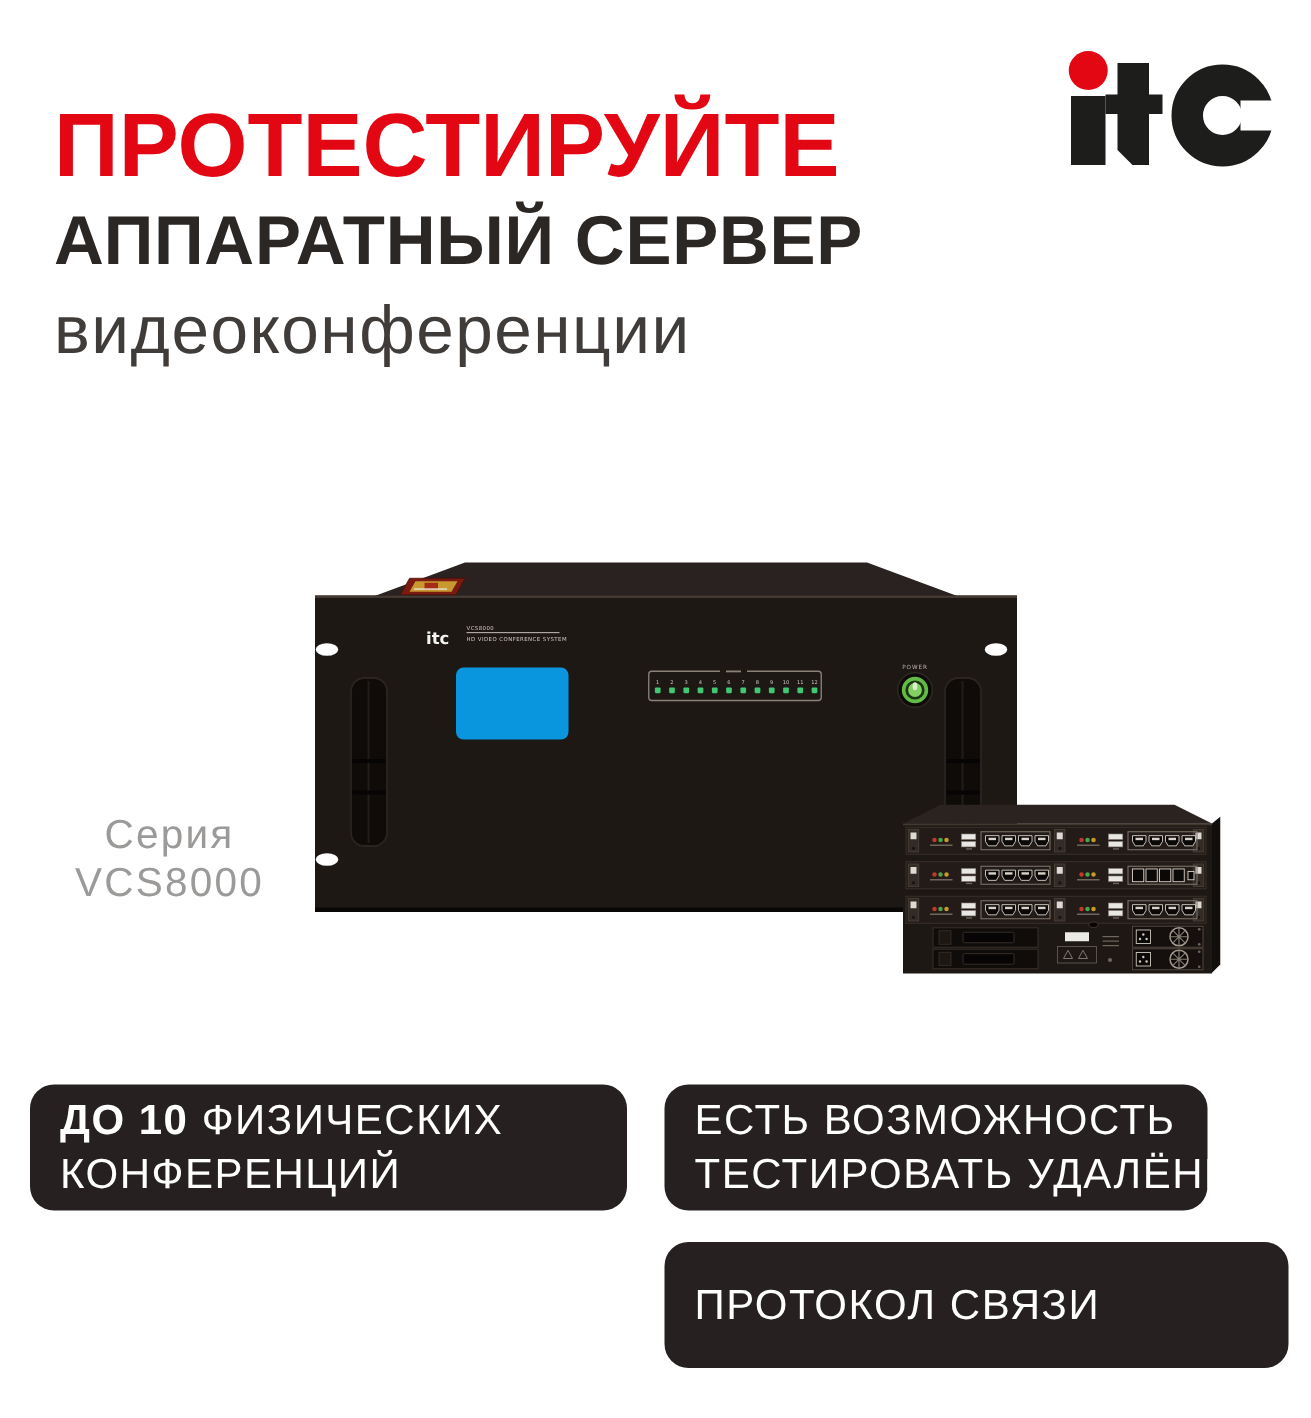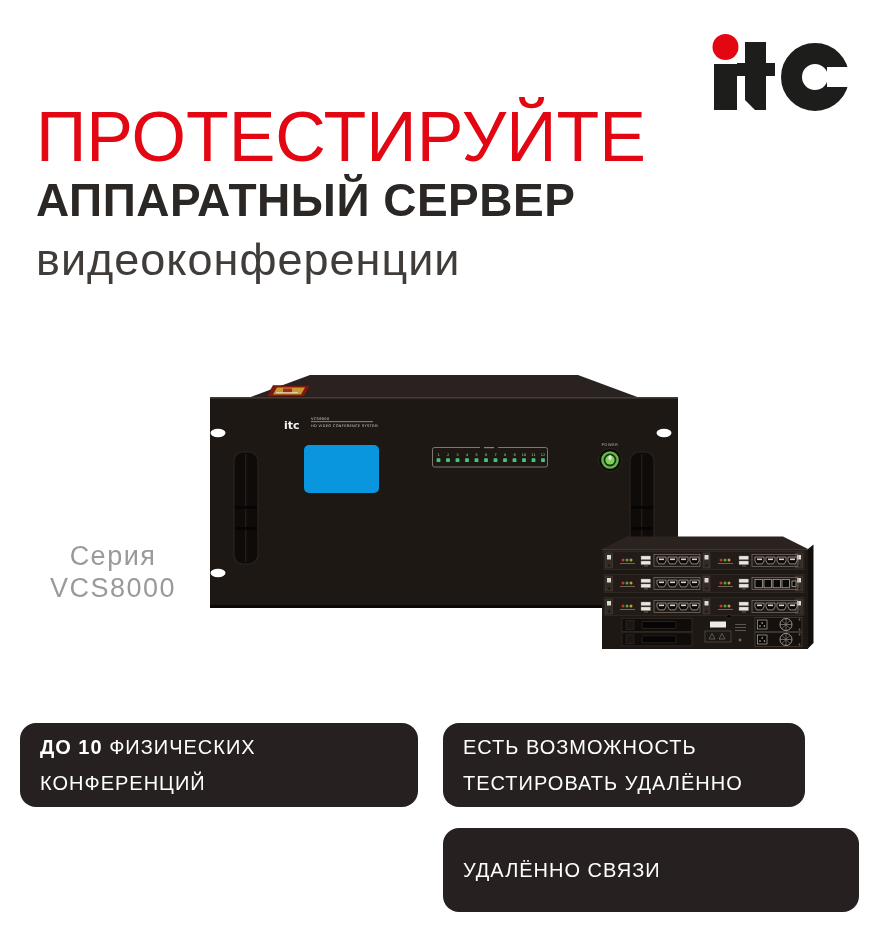--- a/index.html
+++ b/index.html
@@ -3,38 +3,38 @@
 <meta charset="utf-8">
 <title>Promo banner</title>
 <style>
   html,body{margin:0;padding:0;background:#fff;}
   .canvas{
     position:relative;width:874px;height:945px;background:#fff;overflow:hidden;
     font-family:"Liberation Sans","DejaVu Sans",sans-serif;
   }
   
   .headline{position:absolute;left:36px;top:64px;white-space:nowrap;}
-  .h-red{font-size:70px;font-weight:normal;color:var(--accent,#e30613);line-height:66px;letter-spacing:0px;margin-top:40px;}
+  .h-red{font-size:60px;font-weight:bold;color:var(--accent,#e30613);line-height:66px;letter-spacing:0px;}
   .h-light{font-size:45px;font-weight:normal;color:var(--text-gray,#403c3a);line-height:60px;letter-spacing:1px;}
   .h-bold{font-size:46px;font-weight:bold;color:var(--text-dark,#2b2725);line-height:60px;letter-spacing:.5px;}
   
   .logo{position:absolute;left:712px;top:26px;width:150px;height:92px;}
   
   .series{position:absolute;left:16px;top:540px;width:194px;text-align:center;
           color:var(--series-gray,#9b9a99);font-size:27px;line-height:32px;letter-spacing:1.5px;}
   
   .device-svg{position:absolute;left:0;top:0;width:874px;height:945px;}
   .mini-itc{font:bold 11px "DejaVu Sans",sans-serif;fill:#f4f4f2;}
   .mini-line{font:3.6px "DejaVu Sans",sans-serif;fill:#cfc9c2;letter-spacing:.3px;}
   .power-label{font:3.8px "DejaVu Sans",sans-serif;fill:#b9b3ab;text-anchor:middle;letter-spacing:.6px;}
   .led-num{font:3.4px "DejaVu Sans",sans-serif;fill:#cdc7bf;text-anchor:middle;}
   
   .badge{position:absolute;height:84px;background:var(--badge-bg,#262020);color:#fff;border-radius:16px;
          display:flex;flex-direction:column;justify-content:center;padding:0 20px;box-sizing:border-box;}
-  .badge .bl{font-size:20px;line-height:36px;letter-spacing:1px;white-space:nowrap;}
+  .badge .bl{font-size:28px;line-height:36px;letter-spacing:1px;white-space:nowrap;}
   .badge b{font-weight:bold;}
   #badge-1{left:20px;top:723px;width:398px;}
   #badge-2{left:443px;top:723px;width:362px;}
   #badge-3{left:20px;top:828px;width:398px;}
   #badge-4{left:443px;top:828px;width:416px;}
 </style>
 </head>
 <body>
 
 <div class="canvas">
@@ -243,16 +243,16 @@
 
   <div class="badge" id="badge-1">
     <div class="bl"><b>ДО 10</b><span> ФИЗИЧЕСКИХ</span></div>
     <div class="bl"><span>КОНФЕРЕНЦИЙ</span></div>
   </div>
   <div class="badge" id="badge-2">
     <div class="bl"><span>ЕСТЬ ВОЗМОЖНОСТЬ</span></div>
     <div class="bl"><span>ТЕСТИРОВАТЬ УДАЛЁННО</span></div>
   </div>
   <div class="badge" id="badge-4">
-    <div class="bl"><span>УДАЛЁННО СВЯЗИ</span></div>
+    <div class="bl"><span>ПРОТОКОЛ СВЯЗИ</span></div>
   </div>
 
 </div>
 
 </body></html>

